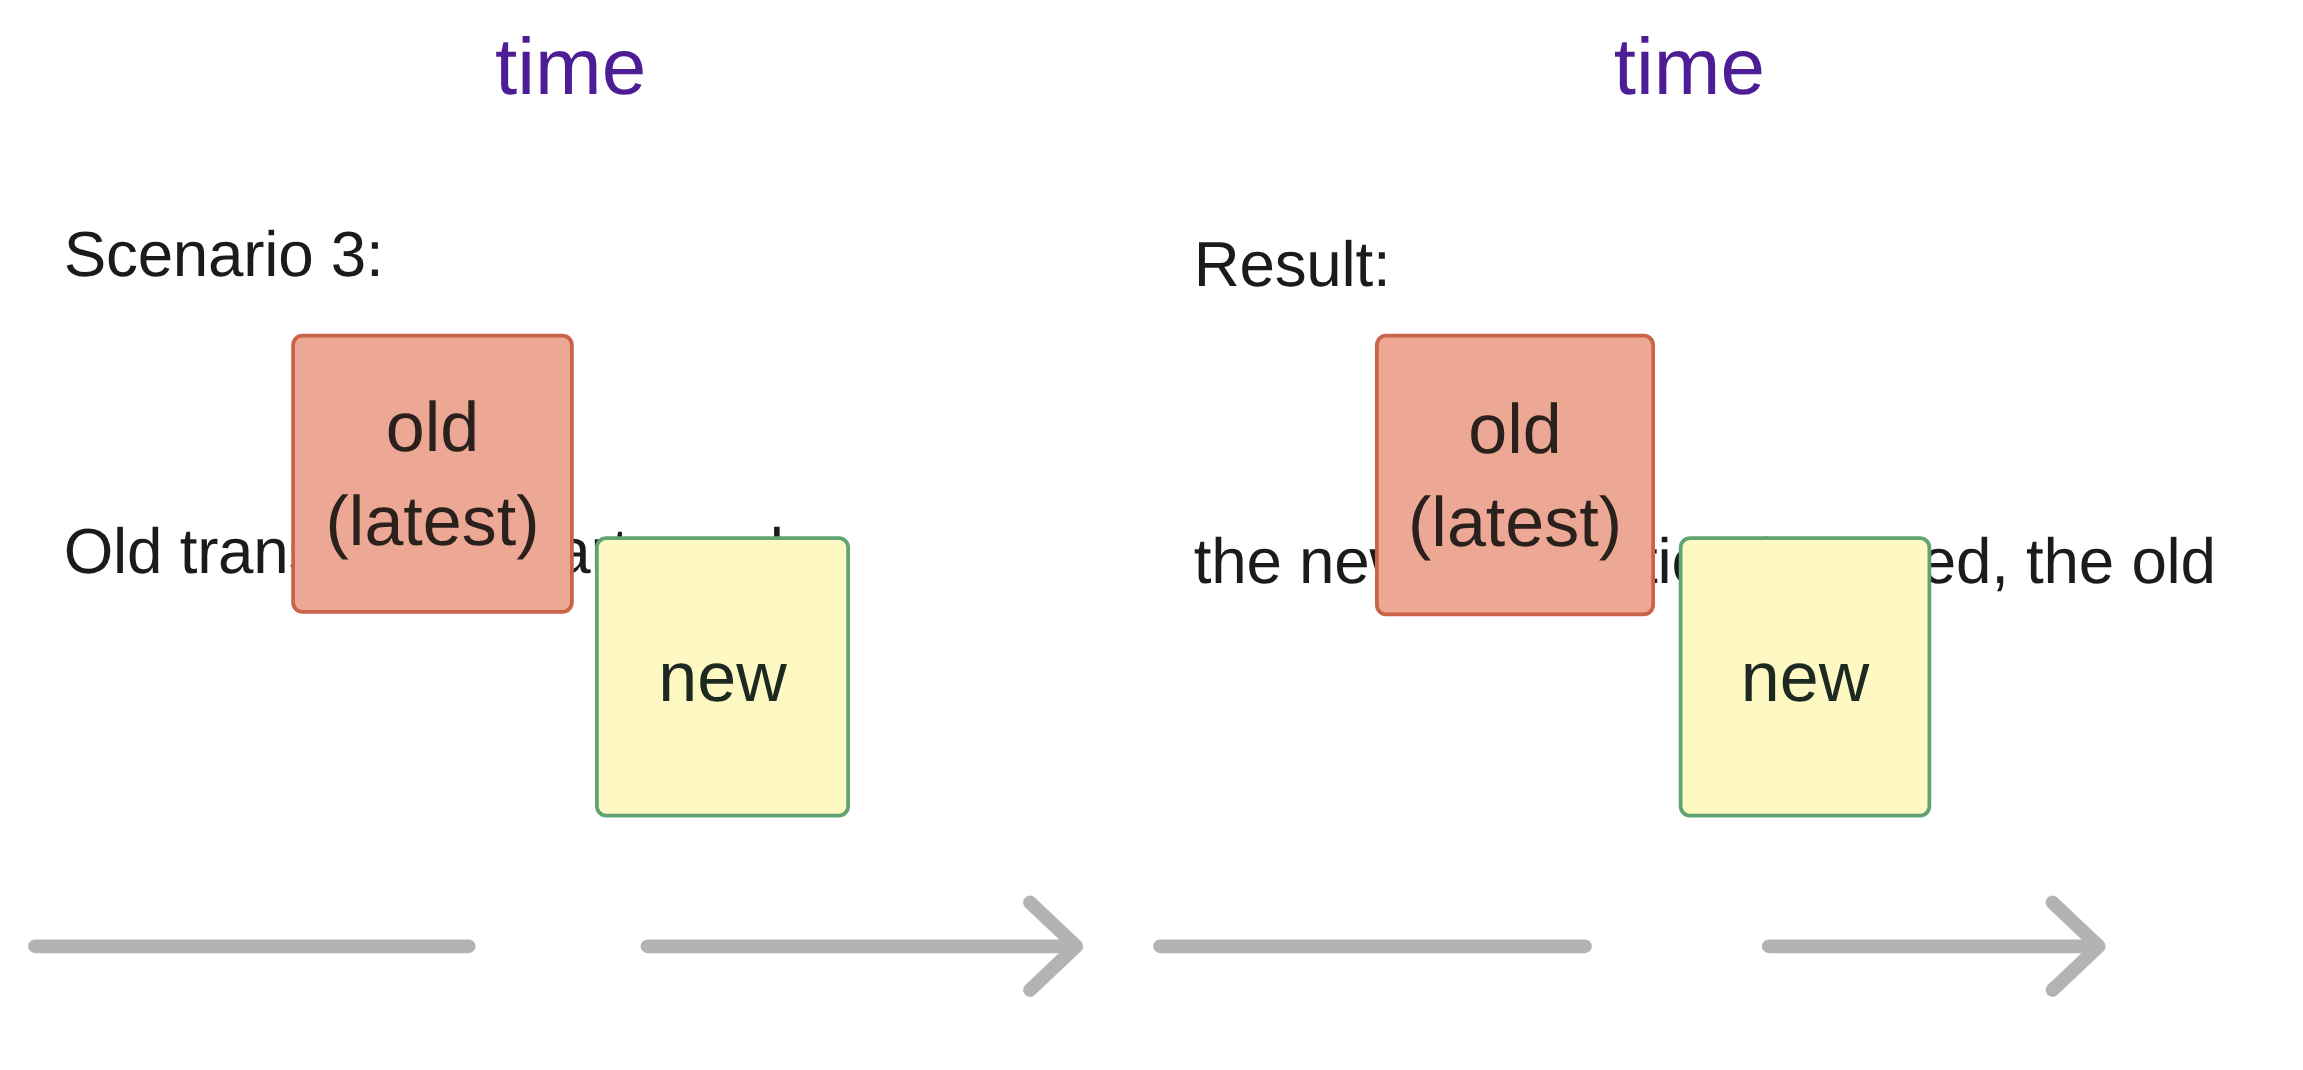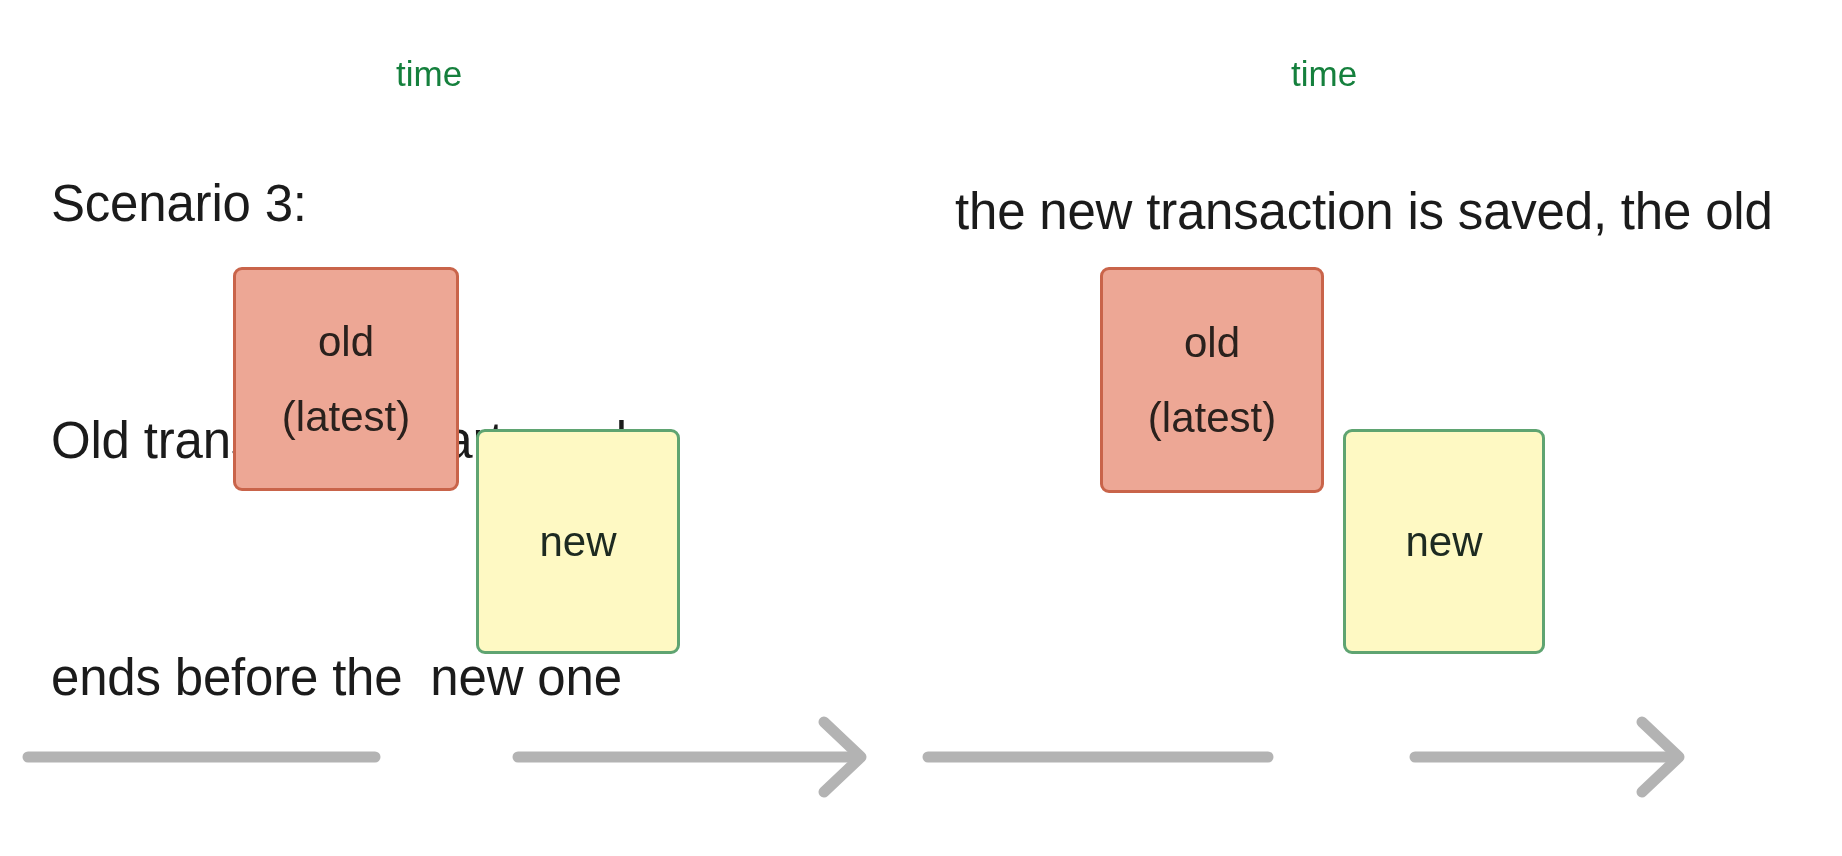--- a/index.html
+++ b/index.html
@@ -41,21 +41,21 @@
   .txn-box {
     position: absolute;
     box-sizing: border-box;
     border-radius: 9px;
     border-style: solid;
     border-width: 3px;
     display: flex;
     flex-direction: column;
     align-items: center;
     justify-content: center;
-    font-size: 42px;
+    font-size: 56px;
     line-height: 75px;
     color: #241d1a;
     text-align: center;
     white-space: pre;
   }
   .txn-box .box-line { display: block; }
 
   .txn-old {
     background: #eda795;
     border-color: #c9644a;
@@ -78,39 +78,37 @@
     height: 110px;
     top: 702px;
   }
   #time-axis-left  { left: 0px;   width: 900px; }
   #time-axis-right { left: 920px; width: 880px; }
 
   .time-axis svg { display: block; width: 100%; height: 100%; overflow: visible; }
 
   .axis-label {
     position: absolute;
-    font-size: 35px;
+    font-size: 64px;
     line-height: 51px;
-    color: #15803d;
+    color: #4c1d95;
     top: 28px;
     white-space: pre;
-    margin-top: 20px;
   }
   #time-label-left  { left: 396px; }
   #time-label-right { left: 1291px; }
 </style>
 </head>
 <body>
 
 <div class="canvas">
 
   <div class="caption" id="caption-left">
     <span class="line">Scenario 3:</span>
     <span class="line">Old transaction starts and</span>
-    <span class="line">ends before the  new one</span>
   </div>
 
   <div class="txn-box txn-old" id="box-old-left">
     <span class="box-line">old</span>
     <span class="box-line">(latest)</span>
   </div>
 
   <div class="txn-box txn-new" id="box-new-left">
     <span class="box-line">new</span>
   </div>
@@ -120,20 +118,21 @@
       <g stroke="#b3b3b3" stroke-width="11" stroke-linecap="round" fill="none">
         <line x1="28" y1="55" x2="375" y2="55"></line>
         <line x1="518" y1="55" x2="855" y2="55"></line>
       </g>
       <polyline points="824,20 861,55 824,90" stroke="#b3b3b3" stroke-width="11" stroke-linecap="round" stroke-linejoin="round" fill="none"></polyline>
     </svg>
   </div>
   <div class="axis-label" id="time-label-left">time</div>
 
   <div class="caption" id="caption-right">
+    <span class="line">Result:</span>
     <span class="line">the new transaction is saved, the old</span>
   </div>
 
   <div class="txn-box txn-old" id="box-old-right">
     <span class="box-line">old</span>
     <span class="box-line">(latest)</span>
   </div>
 
   <div class="txn-box txn-new" id="box-new-right">
     <span class="box-line">new</span>

